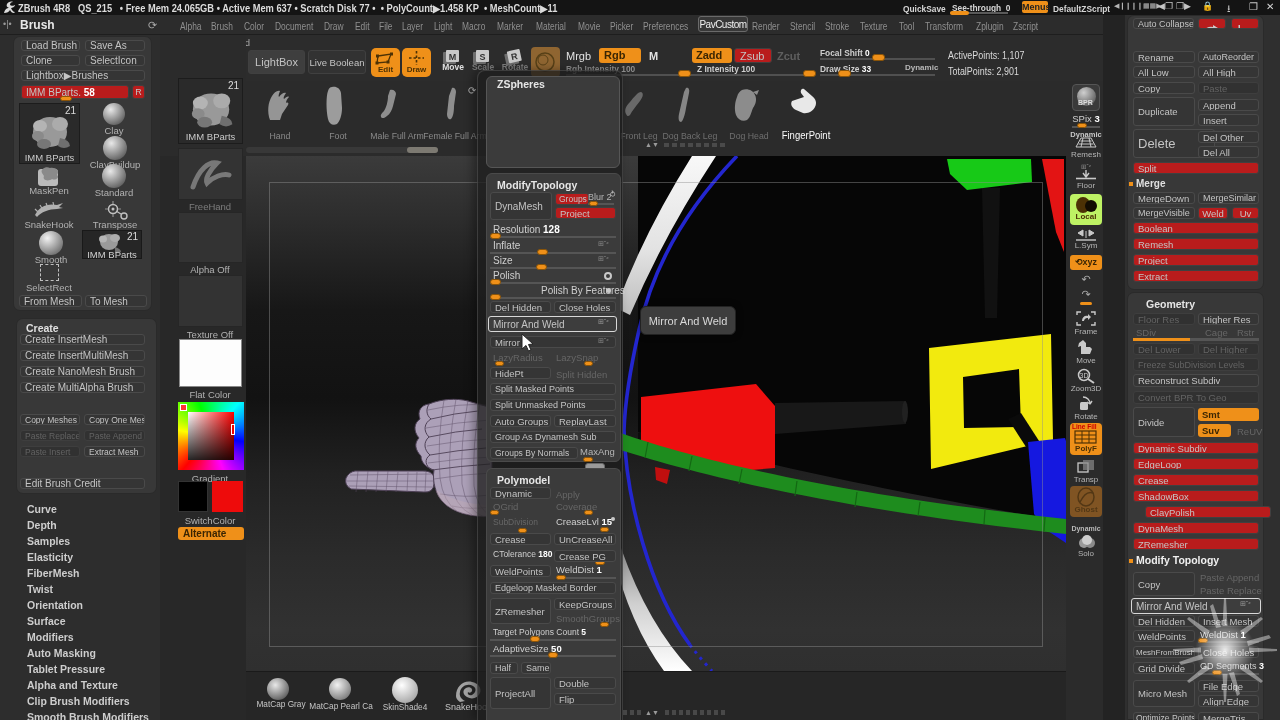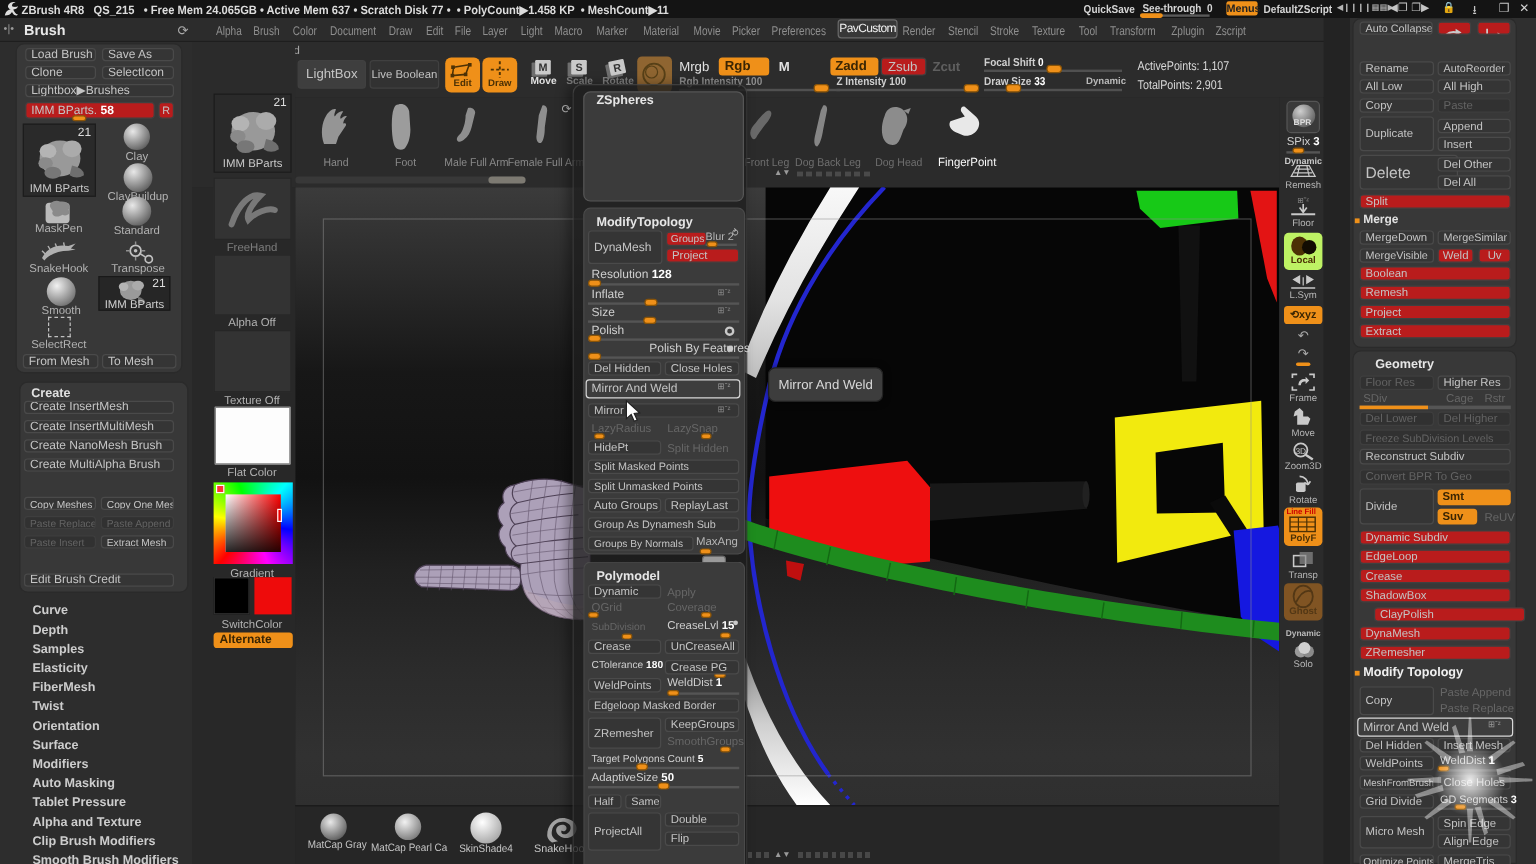--- a/index.html
+++ b/index.html
@@ -639,21 +639,21 @@
 <div class="lb" style="left:1200px;top:629px;font-size:9.5px;color:#cfcfcf;">WeldDist <b style="color:#fff">1</b></div>
 <div class="abs" style="left:1198px;top:641px;width:61px;height:2px;background:#555"></div>
 <div class="kn" style="left:1198px;top:638px;width:10px;height:5px"></div>
 <div class="btn" style="left:1133px;top:646px;width:62px;height:12px;line-height:11px;font-size:8px;padding-left:2px;">MeshFromBrush</div>
 <div class="btn" style="left:1198px;top:646px;width:61px;height:12px;line-height:11px;font-size:9.5px;padding-left:4px;">Close Holes</div>
 <div class="btn" style="left:1133px;top:662px;width:62px;height:12px;line-height:11px;font-size:9.5px;padding-left:4px;">Grid Divide</div>
 <div class="lb" style="left:1200px;top:661px;font-size:9px;color:#cfcfcf;">GD Segments <b style="color:#fff">3</b></div>
 <div class="abs" style="left:1198px;top:673px;width:61px;height:2px;background:#555"></div>
 <div class="kn" style="left:1212px;top:670px;width:10px;height:5px"></div>
 <div class="btn" style="left:1133px;top:680px;width:62px;height:27px;line-height:26px;font-size:9.5px;padding-left:4px;">Micro Mesh</div>
-<div class="btn" style="left:1198px;top:680px;width:61px;height:12px;line-height:11px;font-size:9.5px;padding-left:4px;">Spin Edge</div>
+<div class="btn" style="left:1198px;top:680px;width:61px;height:12px;line-height:11px;font-size:9.5px;padding-left:4px;">File Edge</div>
 <div class="btn" style="left:1198px;top:695px;width:61px;height:12px;line-height:11px;font-size:9.5px;padding-left:4px;">Align Edge</div>
 <div class="btn" style="left:1133px;top:712px;width:62px;height:12px;line-height:11px;font-size:8.5px;padding-left:2px;">Optimize Points</div>
 <div class="btn" style="left:1198px;top:712px;width:61px;height:12px;line-height:11px;font-size:9.5px;padding-left:4px;">MergeTris</div>
 <svg class="abs" style="left:1170px;top:595px" width="110" height="110" viewBox="-55 -55 110 110">
 <defs>
       <radialGradient id="glow">
         <stop offset="0" stop-color="#fff" stop-opacity=".9"></stop>
         <stop offset=".5" stop-color="#fff" stop-opacity=".45"></stop>
         <stop offset="1" stop-color="#fff" stop-opacity="0"></stop>
       </radialGradient>

